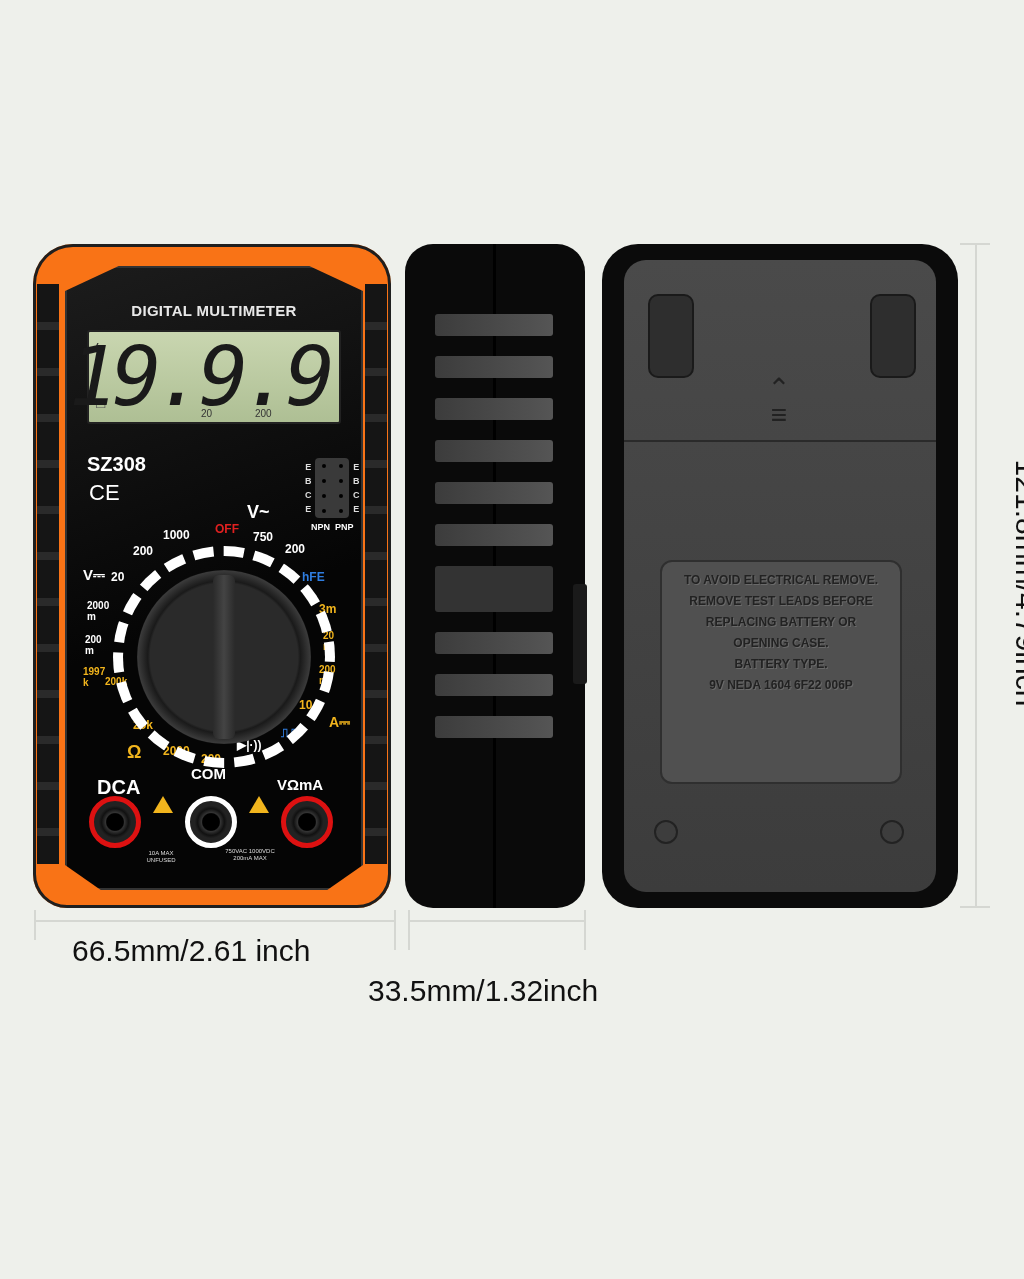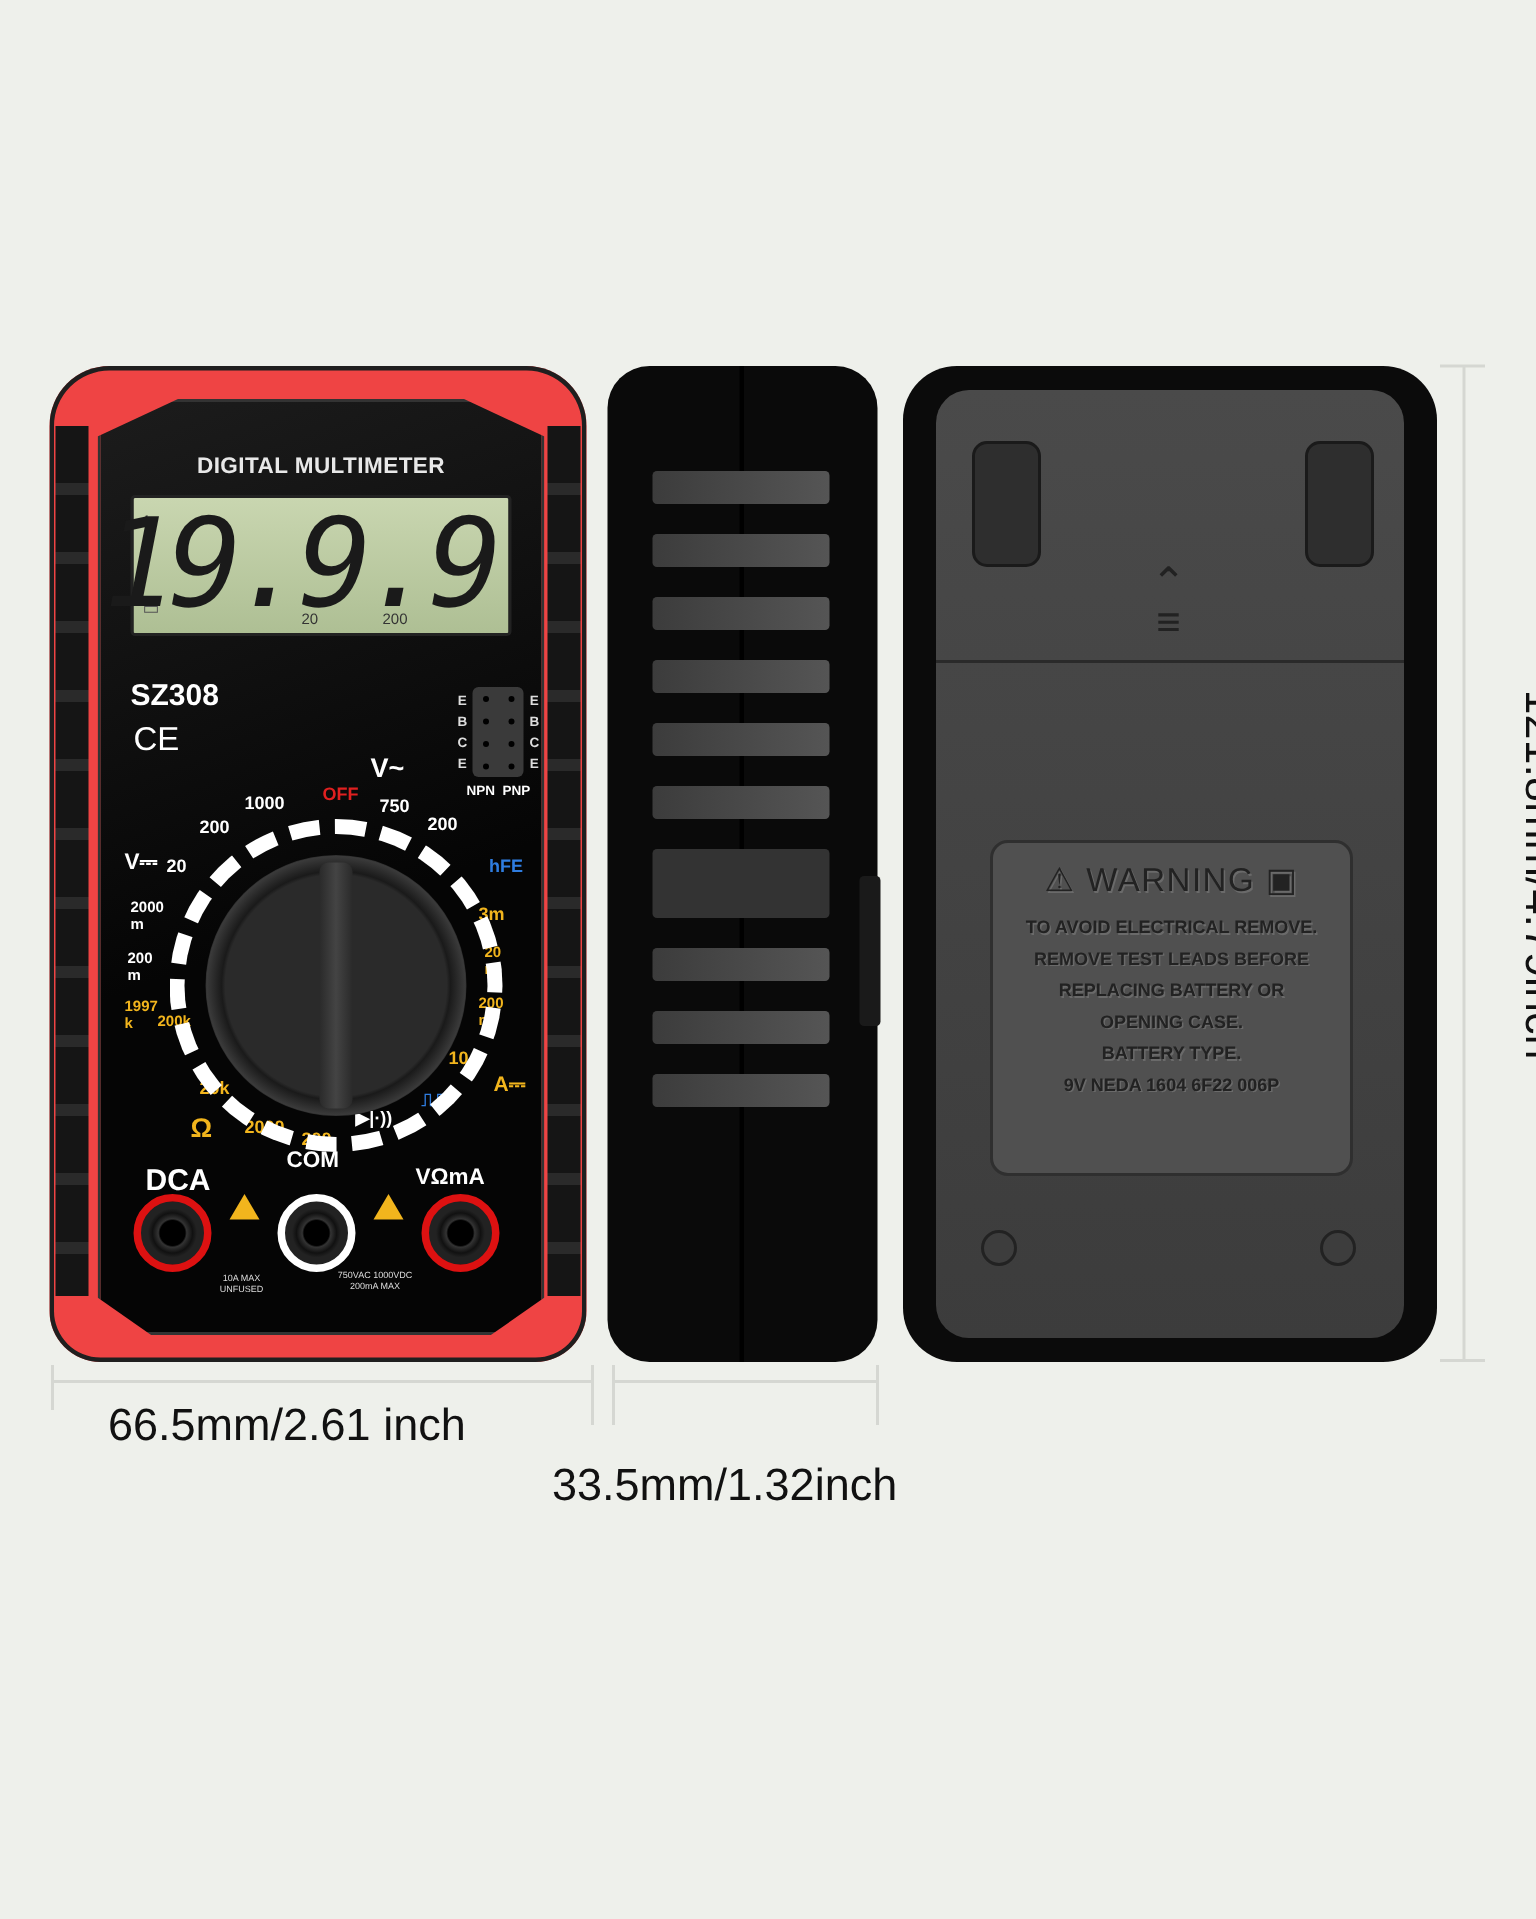--- a/index.html
+++ b/index.html
@@ -1,19 +1,19 @@
 <!DOCTYPE html>
 <html><head>
 <meta charset="utf-8">
 <style>
   html,body{margin:0;padding:0}
   body{width:1024px;height:1279px;background:#eef0eb;position:relative;overflow:hidden;font-family:"Liberation Sans",sans-serif}
   .abs{position:absolute}
   
-  .front{left:33px;top:244px;width:358px;height:664px;background:#ef4444;border-radius:40px 40px 34px 34px;box-shadow:inset 0 0 0 3px #1f1f1f}
+  .front{left:33px;top:244px;width:358px;height:664px;background:#f97316;border-radius:40px 40px 34px 34px;box-shadow:inset 0 0 0 3px #1f1f1f}
   .front-bumper-l,.front-bumper-r{top:40px;width:22px;height:580px;background:repeating-linear-gradient(#151515 0 38px,#2a2a2a 38px 46px)}
   .front-bumper-l{left:4px}.front-bumper-r{right:4px}
   .face{left:32px;top:22px;width:294px;height:620px;background:linear-gradient(160deg,#1c1c1c,#050505 55%);border-radius:20px;border:2px solid #333;clip-path:polygon(18% 0,82% 0,100% 4%,100% 96%,88% 100%,12% 100%,0 96%,0 4%)}
   .title{left:0;width:100%;top:34px;text-align:center;color:#e8e8e8;font-weight:bold;font-size:15px;letter-spacing:.3px}
   .lcd{left:20px;top:62px;width:250px;height:90px;background:linear-gradient(180deg,#c9d6b0,#aebf94);border-radius:3px;border:2px solid #222}
   .lcd-digits{right:10px;top:0;font-family:"DejaVu Sans Mono",monospace;font-size:82px;line-height:90px;color:#1a1a1a;letter-spacing:-6px;font-style:italic}
   .lcd-small{font-size:10px;color:#333}
   .model{left:20px;top:185px;color:#fff;font-weight:bold;font-size:20px}
   .ce{left:22px;top:212px;color:#fff;font-size:22px}
   .socket{left:248px;top:190px;width:34px;height:60px;background:#3a3a3a;border-radius:4px;display:grid;grid-template-columns:1fr 1fr;align-items:center;justify-items:center}
@@ -90,21 +90,21 @@
     <span class="abs lbl" style="left:180px;top:234px;font-size:18px">V~</span>
     <span class="abs lbl r" style="left:148px;top:254px">OFF</span>
     <span class="abs lbl" style="left:186px;top:262px">750</span>
     <span class="abs lbl" style="left:218px;top:274px">200</span>
     <span class="abs lbl" style="left:96px;top:260px">1000</span>
     <span class="abs lbl" style="left:66px;top:276px">200</span>
     <span class="abs lbl" style="left:16px;top:298px;font-size:15px">V⎓</span>
     <span class="abs lbl" style="left:44px;top:302px">20</span>
     <span class="abs lbl" style="left:20px;top:332px;width:26px;font-size:10px">2000 m</span>
     <span class="abs lbl" style="left:18px;top:366px;width:26px;font-size:10px">200 m</span>
-    <span class="abs lbl b" style="left:259px;top:302px">hFE</span>
+    <span class="abs lbl b" style="left:235px;top:302px">hFE</span>
     <span class="abs lbl y" style="left:252px;top:334px">3m</span>
     <span class="abs lbl y" style="left:256px;top:362px;width:20px;font-size:10px">20 m</span>
     <span class="abs lbl y" style="left:252px;top:396px;width:24px;font-size:10px">200 m</span>
     <span class="abs lbl y" style="left:232px;top:430px">10A</span>
     <span class="abs lbl y" style="left:262px;top:446px;font-size:14px">A⎓</span>
     <span class="abs lbl b" style="left:214px;top:458px">⎍⎍</span>
     <span class="abs lbl" style="left:170px;top:470px">▶|·))</span>
     <span class="abs lbl y" style="left:134px;top:484px">200</span>
     <span class="abs lbl y" style="left:96px;top:476px">2000</span>
     <span class="abs lbl y" style="left:66px;top:450px">20k</span>
@@ -147,21 +147,20 @@
   <div class="abs" style="right:-2px;top:340px;width:14px;height:100px;background:#1a1a1a;border-radius:3px"></div>
 </div>
 
 <div class="abs back">
   <div class="abs back-face">
     <div class="abs foot" style="left:24px;top:34px"></div>
     <div class="abs foot" style="left:246px;top:34px"></div>
     <div class="abs" style="left:120px;top:116px;width:70px;text-align:center;color:#222;font-size:28px;line-height:26px">⌃<br>≡</div>
     <div class="abs" style="left:0;top:180px;width:100%;height:2px;background:#2a2a2a"></div>
     <div class="abs warnplate">
-      <div class="wh"><span>⚠</span> <span>WARNING</span> <span>▣</span></div>
       <div class="wl" style="margin-top:8px">TO AVOID ELECTRICAL REMOVE.</div>
       <div class="wl">REMOVE TEST LEADS BEFORE</div>
       <div class="wl">REPLACING BATTERY OR</div>
       <div class="wl">OPENING CASE.</div>
       <div class="wl">BATTERY TYPE.</div>
       <div class="wl">9V NEDA 1604 6F22 006P</div>
     </div>
     <div class="abs screw" style="left:30px;top:560px"></div>
     <div class="abs screw" style="left:256px;top:560px"></div>
   </div>

